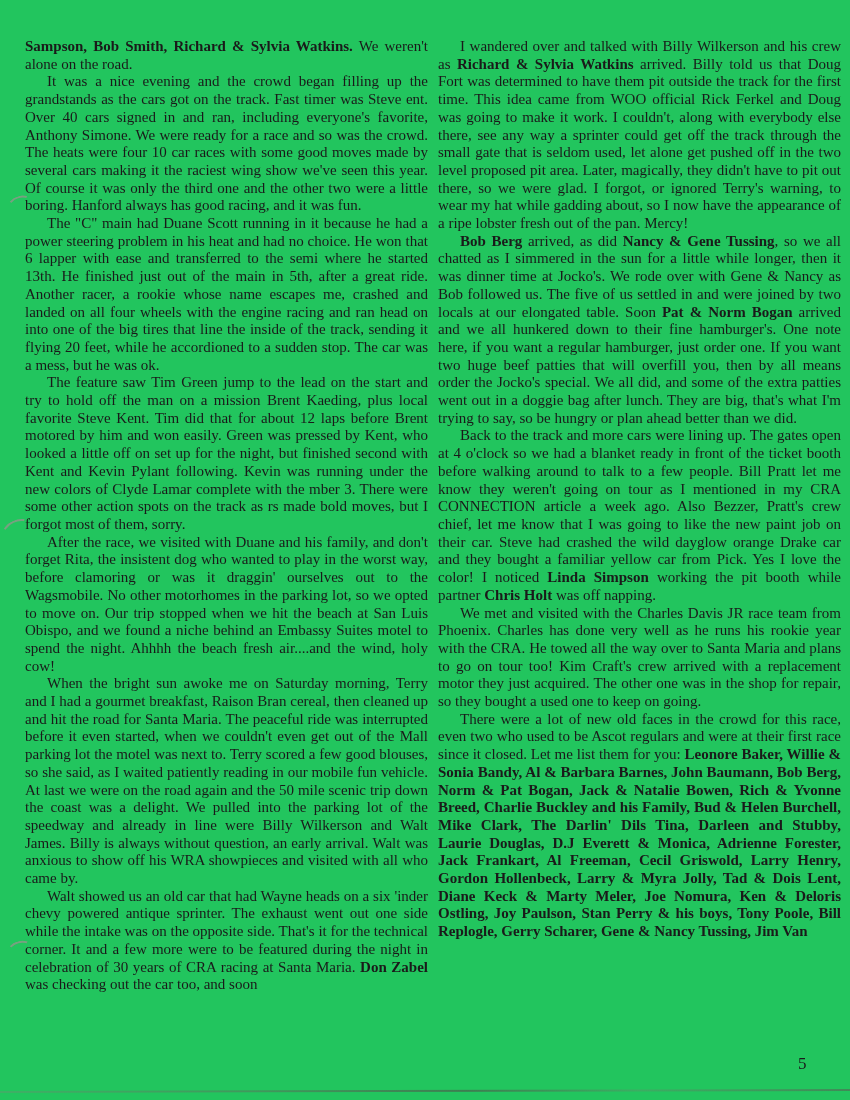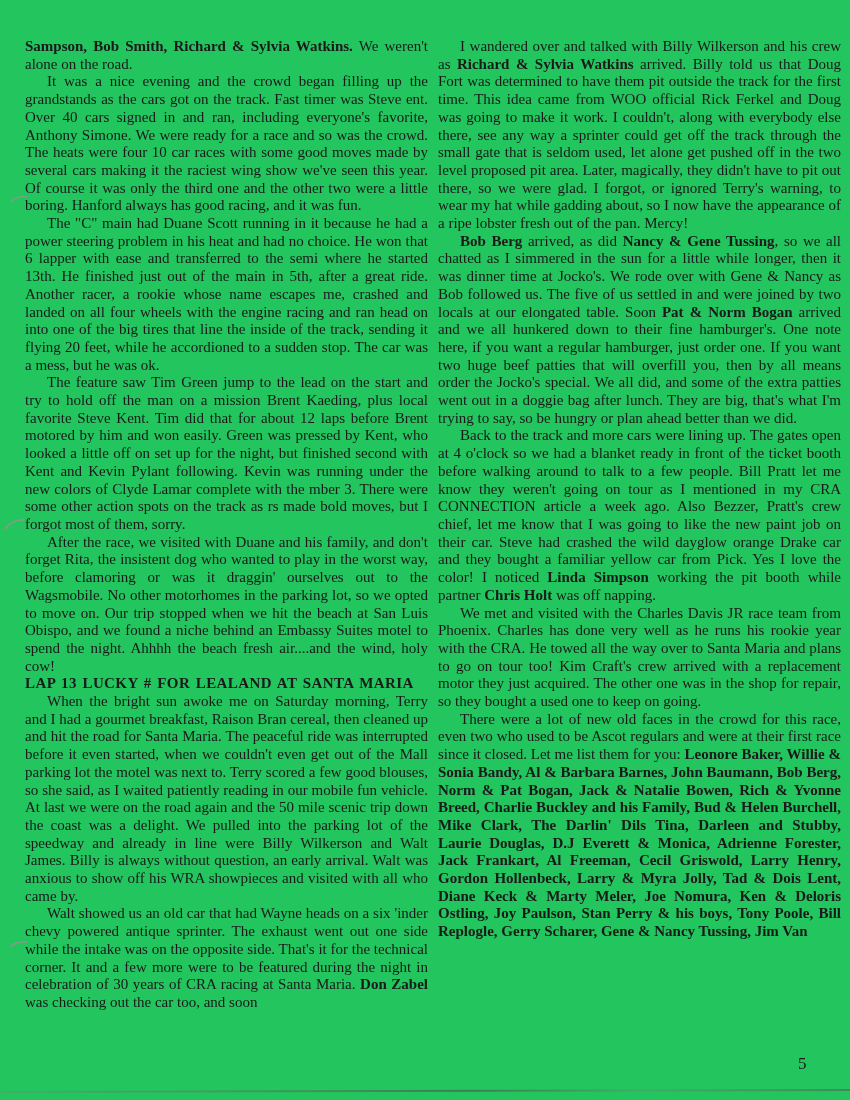--- a/index.html
+++ b/index.html
@@ -64,21 +64,20 @@
 <body>
 
 <div class="page">
   <div class="cols">
     <div class="col" id="col-left">
         <p class=""><span class="b">Sampson, Bob Smith, Richard &amp; Sylvia Watkins.</span><span> We weren't alone on the road.</span></p>
         <p class="indent"><span>It was a nice evening and the crowd began filling up the grandstands as the cars got on the track. Fast timer was Steve ent. Over 40 cars signed in and ran, including everyone's favorite, Anthony Simone. We were ready for a race and so was the crowd. The heats were four 10 car races with some good moves made by several cars making it the raciest wing show we've seen this year. Of course it was only the third one and the other two were a little boring. Hanford always has good racing, and it was fun.</span></p>
         <p class="indent"><span>The "C" main had Duane Scott running in it because he had a power steering problem in his heat and had no choice. He won that 6 lapper with ease and transferred to the semi where he started 13th. He finished just out of the main in 5th, after a great ride. Another racer, a rookie whose name escapes me, crashed and landed on all four wheels with the engine racing and ran head on into one of the big tires that line the inside of the track, sending it flying 20 feet, while he accordioned to a sudden stop. The car was a mess, but he was ok.</span></p>
         <p class="indent"><span>The feature saw Tim Green jump to the lead on the start and try to hold off the man on a mission Brent Kaeding, plus local favorite Steve Kent. Tim did that for about 12 laps before Brent motored by him and won easily. Green was pressed by Kent, who looked a little off on set up for the night, but finished second with Kent and Kevin Pylant following. Kevin was running under the new colors of Clyde Lamar complete with the mber 3. There were some other action spots on the track as rs made bold moves, but I forgot most of them, sorry.</span></p>
         <p class="indent"><span>After the race, we visited with Duane and his family, and don't forget Rita, the insistent dog who wanted to play in the worst way, before clamoring or was it draggin' ourselves out to the Wagsmobile. No other motorhomes in the parking lot, so we opted to move on. Our trip stopped when we hit the beach at San Luis Obispo, and we found a niche behind an Embassy Suites motel to spend the night. Ahhhh the beach fresh air....and the wind, holy cow!</span></p>
-        <p class="heading"><span class="b">LAP 13 LUCKY # FOR LEALAND AT SANTA MARIA</span></p>
         <p class="indent"><span>When the bright sun awoke me on Saturday morning, Terry and I had a gourmet breakfast, Raison Bran cereal, then cleaned up and hit the road for Santa Maria. The peaceful ride was interrupted before it even started, when we couldn't even get out of the Mall parking lot the motel was next to.  Terry scored a few good blouses, so she said, as I waited patiently reading in our mobile fun vehicle. At last we were on the road again and the 50 mile scenic trip down the coast was a delight. We pulled into the parking lot of the speedway and already in line were Billy Wilkerson and Walt James. Billy is always without question, an early arrival. Walt was anxious to show off his WRA showpieces and visited with all who came by.</span></p>
         <p class="indent"><span>Walt showed us an old car that had Wayne heads on a six 'inder chevy powered antique sprinter. The exhaust went out one side while the intake was on the opposite side. That's it for the technical corner. It and a few more were to be featured during the night in celebration of 30 years of CRA racing at Santa Maria. </span><span class="b">Don Zabel</span><span> was checking out the car too, and soon</span></p>
       </div>
     <div class="col" id="col-right">
         <p class="indent"><span>I wandered over and talked with Billy Wilkerson and his crew as </span><span class="b">Richard &amp; Sylvia Watkins</span><span> arrived. Billy told us that Doug Fort was determined to have them pit outside the track for the first time. This idea came from WOO official Rick Ferkel and Doug was going to make it work. I couldn't, along with everybody else there, see any way a sprinter could get off the track through the small gate that is seldom used, let alone get pushed off in the two level proposed pit area. Later, magically, they didn't have to pit out there, so we were glad. I forgot, or ignored Terry's warning, to wear my hat while gadding about, so I now have the appearance of a ripe lobster fresh out of the pan. Mercy!</span></p>
         <p class="indent"><span class="b">Bob Berg</span><span> arrived, as did </span><span class="b">Nancy &amp; Gene Tussing</span><span>, so we all chatted as I simmered in the sun for a little while longer, then it was dinner time at Jocko's. We rode over with Gene &amp; Nancy as Bob followed us. The five of us settled in and were joined by two locals at our elongated table. Soon </span><span class="b">Pat &amp; Norm Bogan</span><span> arrived and we all hunkered down to their fine hamburger's. One note here, if you want a regular hamburger, just order one. If you want two huge beef patties that will overfill you, then by all means order the Jocko's special. We all did, and some of the extra patties went out in a doggie bag after lunch. They are big, that's what I'm trying to say, so be hungry or plan ahead better than we did.</span></p>
         <p class="indent"><span>Back to the track and more cars were lining up. The gates open at 4 o'clock so we had a blanket ready in front of the ticket booth before walking around to talk to a few people. Bill Pratt let me know they weren't going on tour as I mentioned in my CRA CONNECTION article a week ago. Also Bezzer, Pratt's crew chief,  let me know that I was going to like the new paint job on their car. Steve had crashed the wild dayglow orange Drake car and they bought a familiar yellow car from Pick. Yes I love the color! I noticed </span><span class="b">Linda Simpson</span><span> working the pit booth while partner </span><span class="b">Chris Holt</span><span> was off napping.</span></p>
         <p class="indent"><span>We met and visited with the Charles Davis JR race team from Phoenix. Charles has done very well as he runs his rookie year with the CRA. He towed all the way over to Santa Maria and plans to go on tour too! Kim Craft's crew arrived with a replacement motor they just acquired. The other one was in the shop for repair, so they bought a used one to keep on going.</span></p>
         <p class="indent"><span>There were a lot of new old faces in the crowd for this race, even two who used to be Ascot regulars and were at their first race since it closed. Let me list them for you: </span><span class="b">Leonore Baker, Willie &amp; Sonia Bandy, Al &amp; Barbara Barnes, John Baumann, Bob Berg, Norm &amp; Pat Bogan, Jack &amp; Natalie Bowen, Rich &amp; Yvonne Breed,  Charlie Buckley and his Family, Bud &amp; Helen Burchell, Mike Clark, The Darlin' Dils Tina, Darleen and Stubby, Laurie Douglas, D.J Everett &amp; Monica, Adrienne Forester, Jack Frankart, Al Freeman, Cecil Griswold, Larry Henry, Gordon Hollenbeck, Larry &amp; Myra Jolly, Tad &amp; Dois Lent, Diane Keck &amp; Marty Meler, Joe Nomura, Ken &amp; Deloris Ostling, Joy Paulson, Stan Perry &amp; his boys, Tony Poole, Bill Replogle, Gerry Scharer, Gene &amp; Nancy Tussing, Jim Van</span></p>
       </div>

